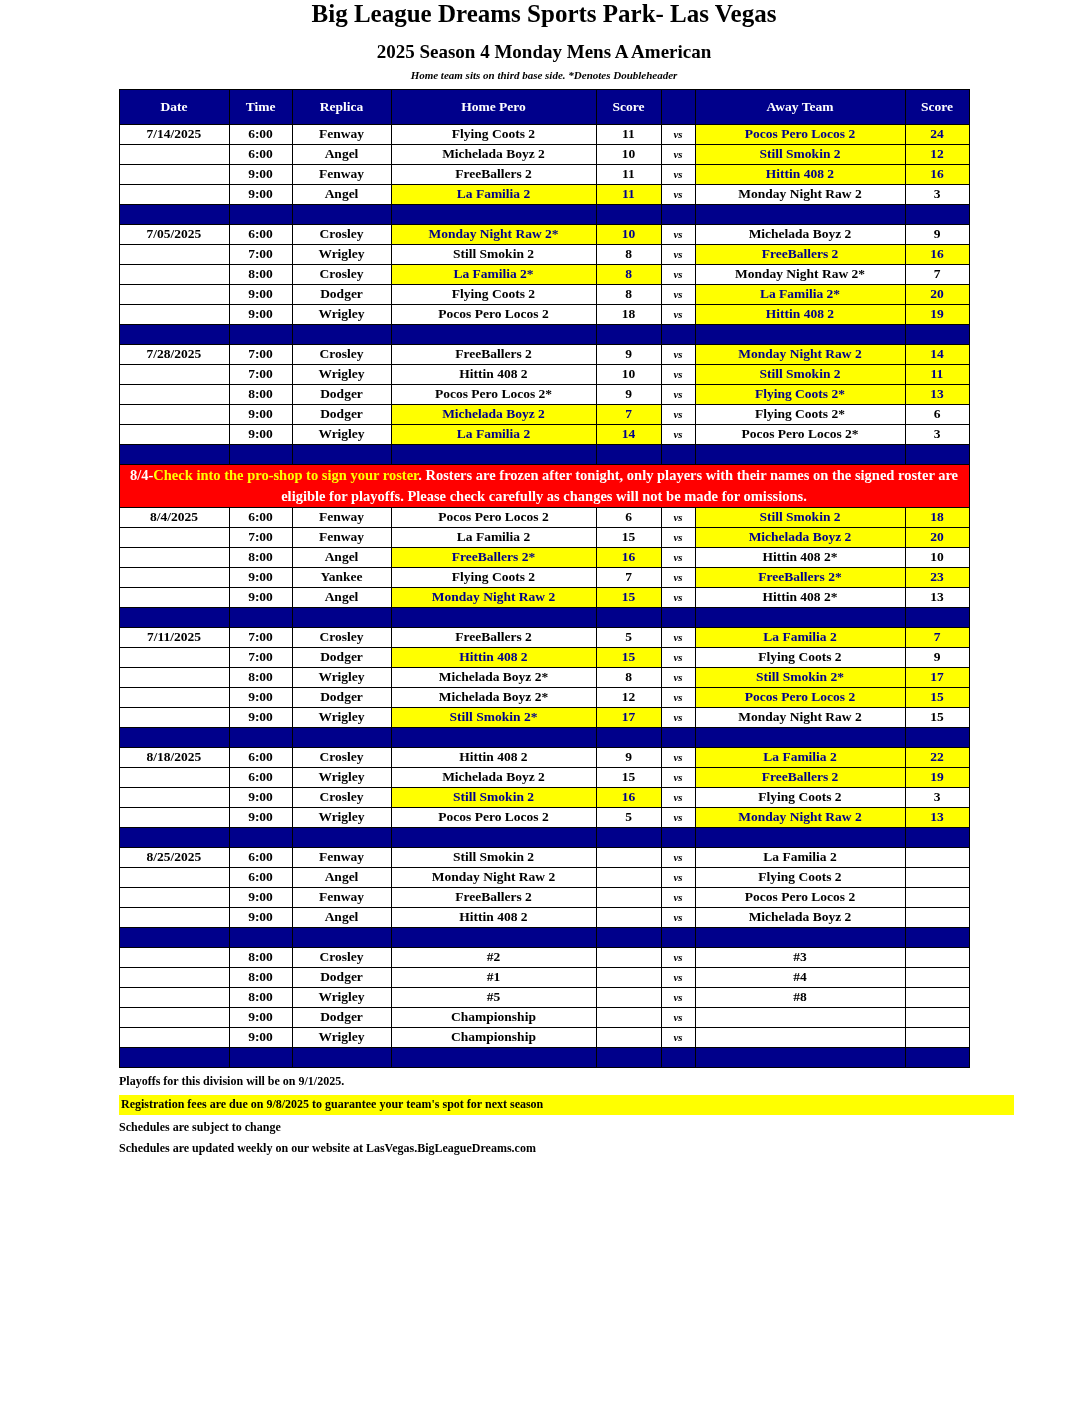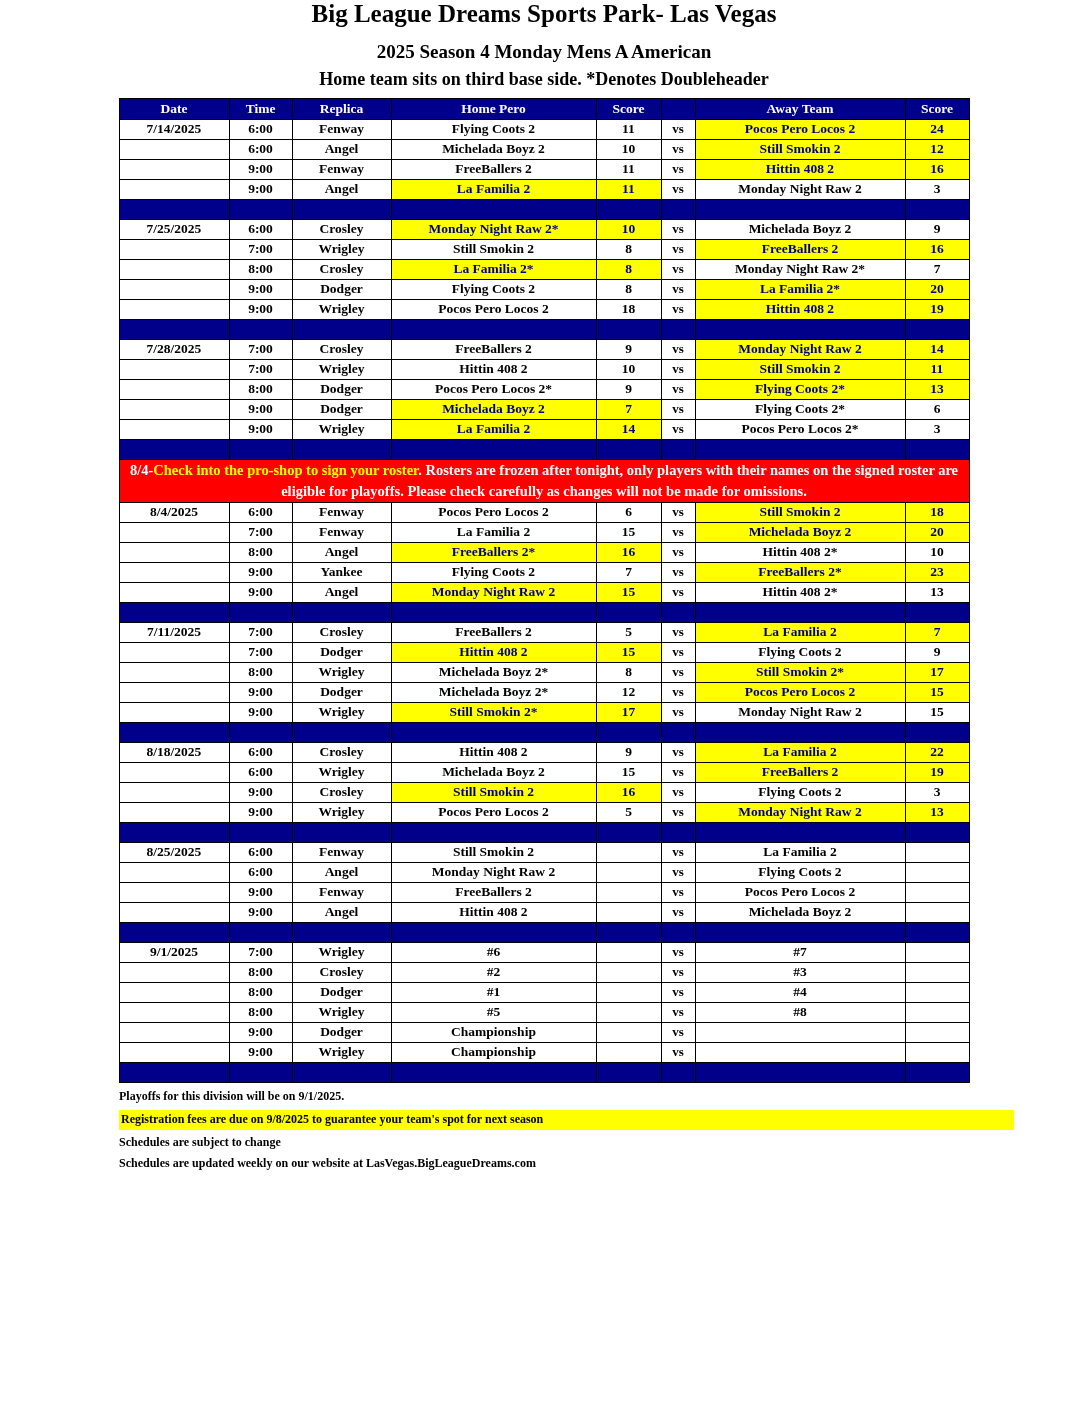--- a/index.html
+++ b/index.html
@@ -14,22 +14,22 @@
 
   .title {
     text-align: center; font-weight: bold;
     font-size: 25px; margin: 0; color: #000;
   }
   .subtitle {
     text-align: center; font-weight: bold;
     font-size: 19px; margin: 13px 0 0; color: #000;
   }
   .note {
-    text-align: center; font-weight: bold; 
-    font-size: 18px; margin: 6px 17px 8px; color: #000;
+    text-align: center; font-weight: bold; font-style: italic;
+    font-size: 11px; margin: 6px 17px 8px; color: #000;
   }
 
   table.schedule {
     border-collapse: collapse;
     table-layout: fixed;
     width: 850px;
     margin: 0 auto;
   }
   table.schedule col.c-date    { width: 110px; }
   table.schedule col.c-time    { width: 63px;  }
@@ -50,24 +50,24 @@
     font-size: 13.5px;
     line-height: 1.25;
     white-space: nowrap;
     overflow: hidden;
     color: #000;
   }
   th {
     background: var(--navy, #00008B);
     color: #fff;
     font-size: 13.5px;
-    height: 21px;
+    height: 35px;
   }
   td.hl { background: var(--yellow, #FFFF00); color: var(--navy, #00008B); }
-  td.vs-cell { font-size: 13px; text-align: center; }
+  td.vs-cell { font-style: italic; font-size: 11px; text-align: center; }
   tr.sep-row td { background: var(--navy, #00008B); height: 20px; }
 
   tr.notice-row td {
     background: var(--red, #FF0000);
     color: #fff;
     font-size: 14.5px;
     white-space: normal;
     height: 43px;
     line-height: 1.45;
     padding: 0 6px;
@@ -165,21 +165,21 @@
           <td></td>
           <td></td>
           <td></td>
           <td></td>
           <td></td>
           <td></td>
           <td></td>
           <td></td>
         </tr>
         <tr>
-          <td>7/25/2025</td>
+          <td>7/05/2025</td>
           <td>6:00</td>
           <td>Crosley</td>
           <td class="hl">Monday Night Raw 2*</td>
           <td class="hl">10</td>
           <td class="vs-cell">vs</td>
           <td>Michelada Boyz 2</td>
           <td>9</td>
         </tr>
         <tr>
           <td></td>
@@ -505,30 +505,20 @@
           <td></td>
         </tr>
         <tr class="sep-row">
           <td></td>
           <td></td>
           <td></td>
           <td></td>
           <td></td>
           <td></td>
           <td></td>
-          <td></td>
-        </tr>
-        <tr>
-          <td>9/1/2025</td>
-          <td>7:00</td>
-          <td>Wrigley</td>
-          <td>#6</td>
-          <td></td>
-          <td class="vs-cell">vs</td>
-          <td>#7</td>
           <td></td>
         </tr>
         <tr>
           <td></td>
           <td>8:00</td>
           <td>Crosley</td>
           <td>#2</td>
           <td></td>
           <td class="vs-cell">vs</td>
           <td>#3</td>

